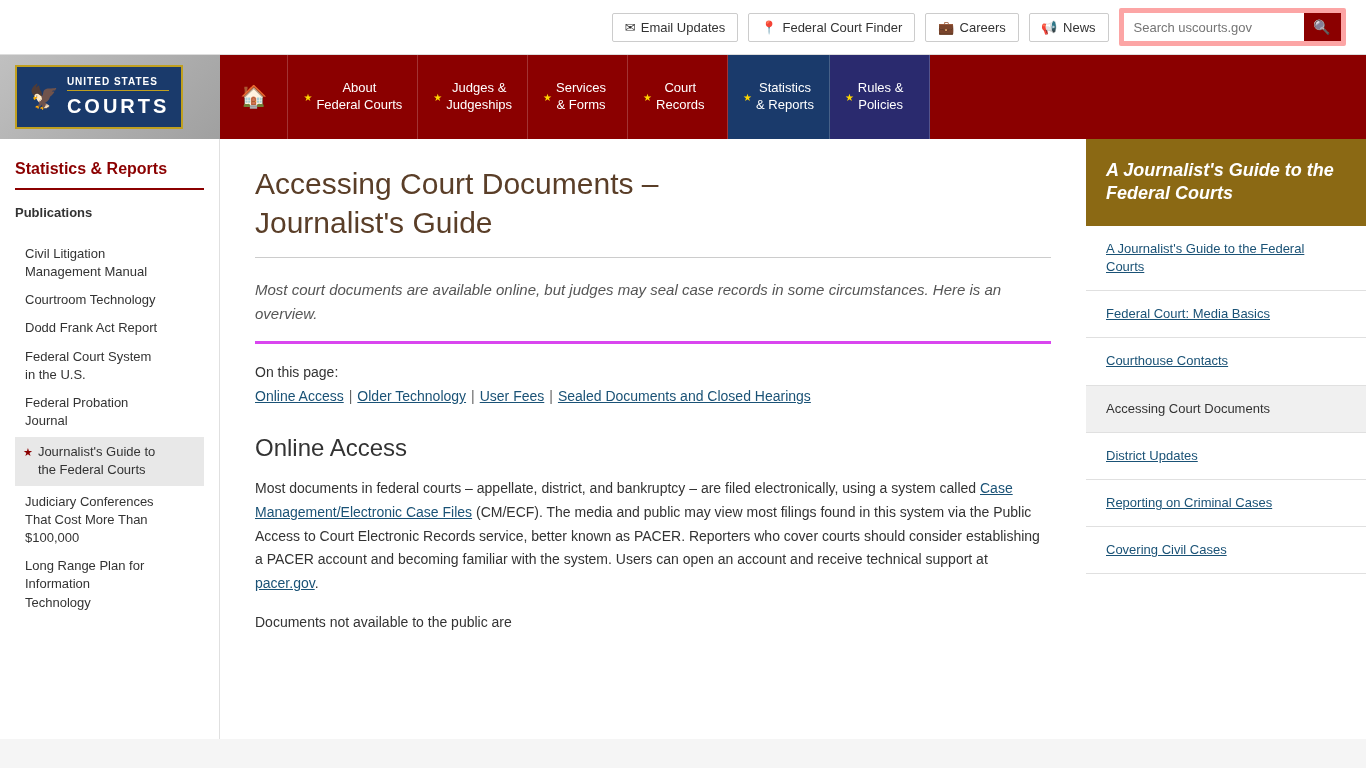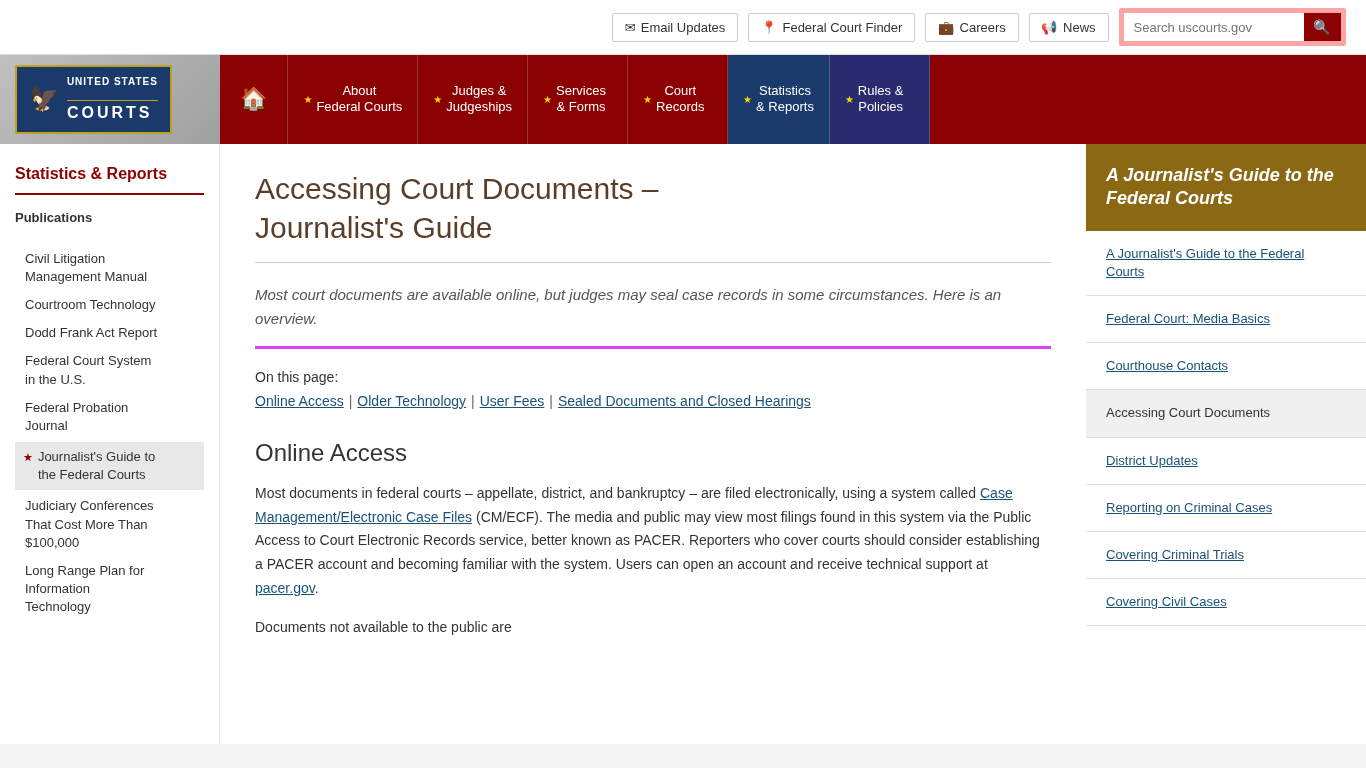--- a/index.html
+++ b/index.html
@@ -75,21 +75,21 @@
     .logo-eagle {
       font-size: 24px;
     }
     .logo-text {
       font-size: 11px;
       font-weight: bold;
       line-height: 1.3;
       text-transform: uppercase;
     }
     .logo-text .united { font-size: 10px; letter-spacing: 1px; }
-    .logo-text .courts { font-size: 16px; letter-spacing: 3px; border-top: 1px solid #c0a020; margin-top: 12px; padding-top: 2px; }
+    .logo-text .courts { font-size: 20px; letter-spacing: 3px; border-top: 1px solid #c0a020; margin-top: 2px; padding-top: 2px; }
 
     
     .main-nav {
       display: flex;
       align-items: stretch;
       flex: 1;
       background: #8b0000;
     }
     .nav-home {
       background: #8b0000;
@@ -390,17 +390,16 @@
   </main>
 
   <aside class="right-sidebar">
     <div class="right-sidebar-title">A Journalist's Guide to the Federal Courts</div>
     <a class="right-sidebar-link">A Journalist's Guide to the Federal Courts</a>
     <a class="right-sidebar-link">Federal Court: Media Basics</a>
     <a class="right-sidebar-link">Courthouse Contacts</a>
     <div class="right-sidebar-link right-sidebar-link-active">Accessing Court Documents</div>
     <a class="right-sidebar-link">District Updates</a>
     <a class="right-sidebar-link">Reporting on Criminal Cases</a>
-    <a class="right-sidebar-link">Covering Criminal Trials</a>
     <a class="right-sidebar-link">Covering Civil Cases</a>
   </aside>
 
 </div>
 
 </body></html>

